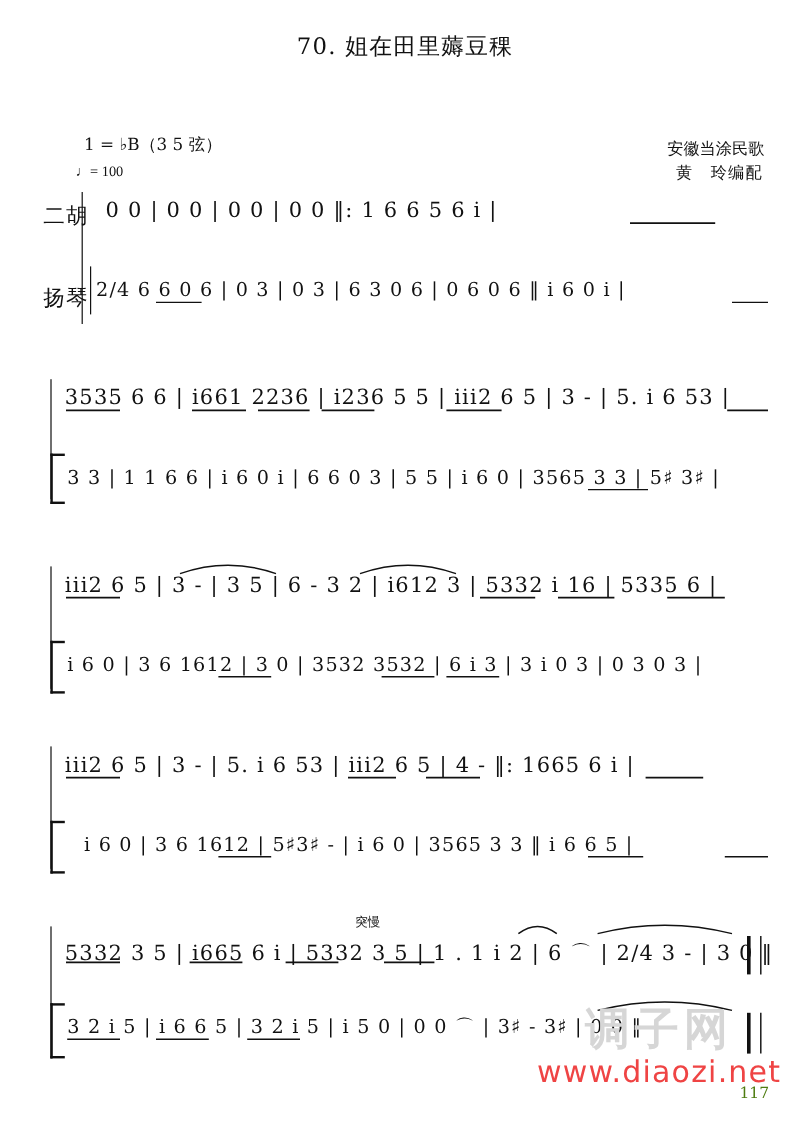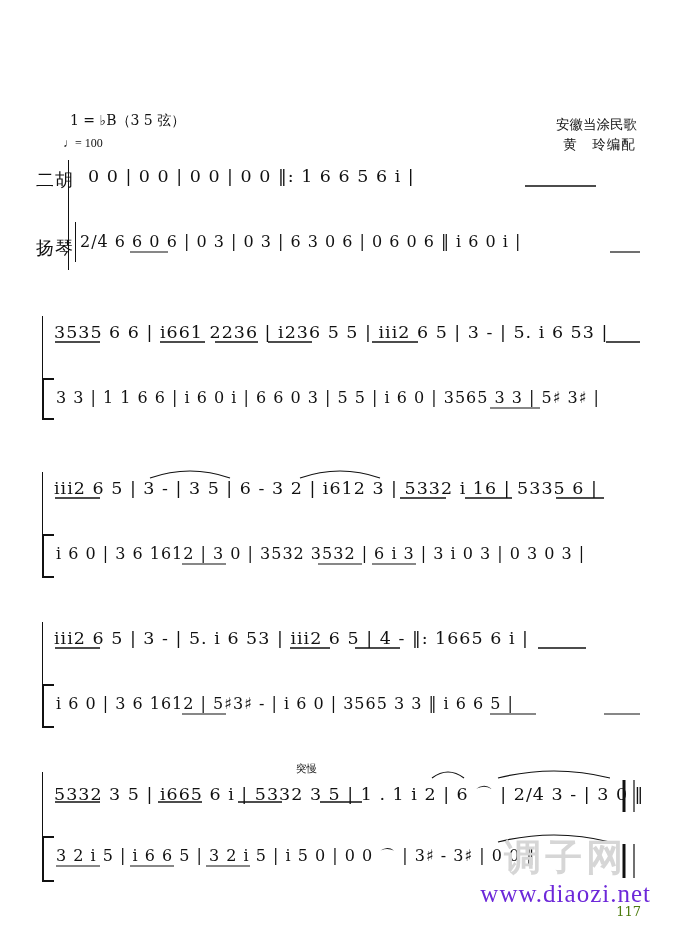--- a/index.html
+++ b/index.html
@@ -120,43 +120,43 @@
   .wm-cn {
     font-size: 37px;
     letter-spacing: 4px;
     font-weight: bold;
     color: #d6d6d6;
     line-height: 42px;
   }
   .wm-url {
     font-size: 25px;
     letter-spacing: 1px;
-    color: #6d28d9;
+    color: #ef4444;
     line-height: 30px;
-    font-family: Liberation Serif, serif;
   }
   .page-num {
     position: absolute;
     right: 34px;
     bottom: 18px;
     font-size: 13px;
     color: #4d7c0f;
     font-family: "DejaVu Serif", serif;
   }
   .rit {
     position: absolute;
     font-size: 10.5px;
     font-family: "DejaVu Serif", serif;
   }
 </style>
 </head>
 <body>
 
 <div class="page">
 
+  <div class="title">70. 姐在田里薅豆稞</div>
 
   <div class="key-sig">1 = ♭B（3 5 弦）</div>
 
   <div class="tempo">♩= 100</div>
 
   <div class="credits">
     <div>安徽当涂民歌</div>
     <div class="credit-2">黄　玲编配</div>
   </div>
 
@@ -214,21 +214,21 @@
       <line x1="318" y1="564" x2="362" y2="564" stroke="#111" stroke-width="1.2"></line>
       <line x1="372" y1="564" x2="416" y2="564" stroke="#111" stroke-width="1.2"></line>
     </svg>
   </div>
 
   <div class="system" style="top:0">
     <div class="bracket-thin" style="left:42px; top:622px; height:102px;"></div>
     <div class="brace" style="left:42px; top:684px; height:40px; width:10px;"></div>
 
     <div class="line ln-upper" style="top:628px; left:54px; letter-spacing:1px;">iii2 6 5 | 3    -    | 5. i 6 53 | iii2 6 5 | 4   -  ‖: 1665 6 i |</div>
-    <div class="line ln-lower" style="top:694px; left:56px; letter-spacing:1px;">i 6  0  | 3 6  1612 | 5♯3♯  -  | i 6  0  | 3565 3 3 ‖ i 6  6 5 |</div>
+    <div class="line ln-lower" style="top:694px; left:70px; letter-spacing:1px;">i 6  0  | 3 6  1612 | 5♯3♯  -  | i 6  0  | 3565 3 3 ‖ i 6  6 5 |</div>
 
     <svg class="deco" style="left:0; top:0; width:675px; height:780px;">
       <line x1="55" y1="648" x2="100" y2="648" stroke="#111" stroke-width="1.3"></line>
       <line x1="290" y1="648" x2="330" y2="648" stroke="#111" stroke-width="1.3"></line>
       <line x1="355" y1="648" x2="400" y2="648" stroke="#111" stroke-width="1.3"></line>
       <line x1="538" y1="648" x2="586" y2="648" stroke="#111" stroke-width="1.3"></line>
       <line x1="182" y1="714" x2="226" y2="714" stroke="#111" stroke-width="1.2"></line>
       <line x1="490" y1="714" x2="536" y2="714" stroke="#111" stroke-width="1.2"></line>
       <line x1="604" y1="714" x2="640" y2="714" stroke="#111" stroke-width="1.2"></line>
     </svg>

